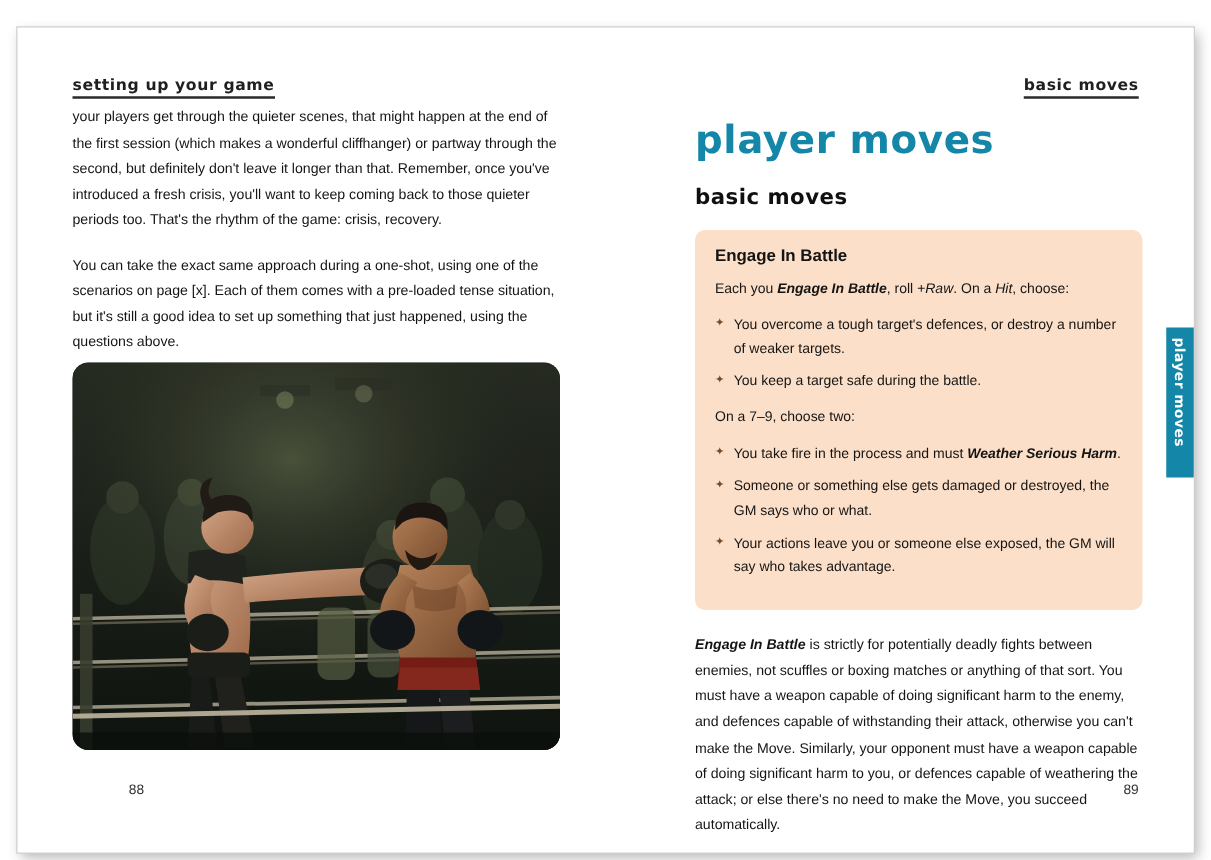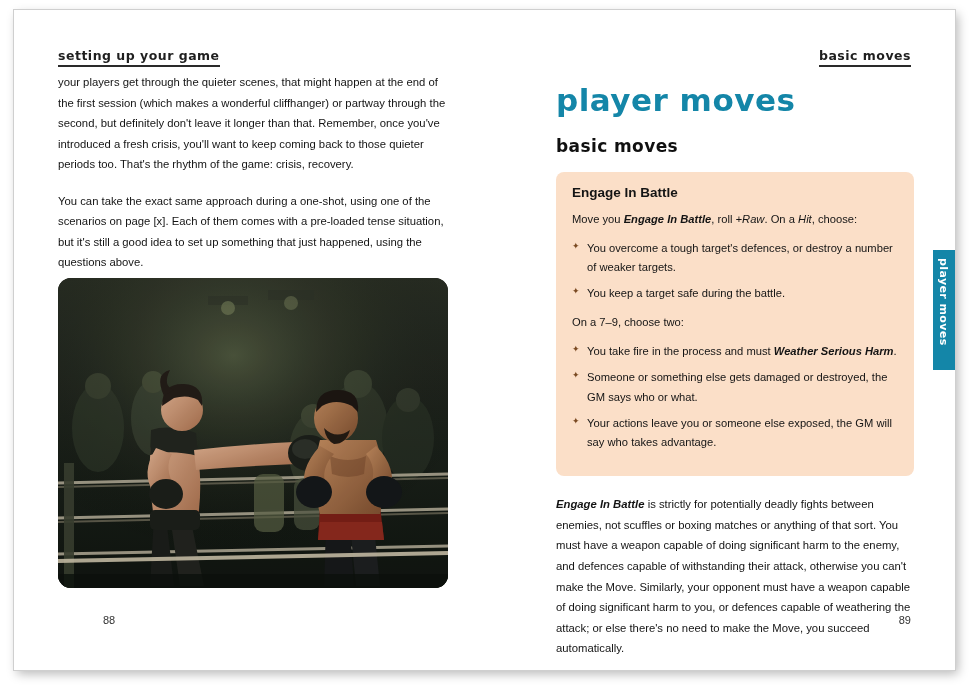--- a/index.html
+++ b/index.html
@@ -9,21 +9,21 @@
   }
   body {
     width: 969px;
     height: 688px;
     font-family: "Liberation Sans", sans-serif;
     overflow: hidden;
   }
   .spread {
     position: absolute;
     left: 14px;
-    top: 10px;
+    top: 22px;
     width: 941px;
     height: 660px;
     background: #ffffff;
     box-shadow: 0 0 0 1px #cfcfcf, 3px 4px 10px rgba(0,0,0,0.28);
     box-sizing: border-box;
   }
   
   .runhead {
     position: absolute;
     top: 38px;
@@ -315,21 +315,21 @@
       <rect width="390" height="310" fill="#000" opacity="0.06"></rect>
     </svg>
   </div>
 
   <div class="page-right">
     <h1 class="title">player moves</h1>
     <h2 class="subtitle">basic moves</h2>
 
     <div class="move-box">
       <h3>Engage In Battle</h3>
-      <p><span>Move you </span><strong class="bi">Engage In Battle</strong><span>, roll </span><em class="ital">+Raw</em><span>. On a </span><em class="ital">Hit</em><span>, choose:</span></p>
+      <p><span>Each you </span><strong class="bi">Engage In Battle</strong><span>, roll </span><em class="ital">+Raw</em><span>. On a </span><em class="ital">Hit</em><span>, choose:</span></p>
 
       <ul class="moves">
         <li>You overcome a tough target's defences, or destroy a number of weaker targets.</li>
         <li>You keep a target safe during the battle.</li>
       </ul>
 
       <p>On a 7–9, choose two:</p>
 
       <ul class="moves">
         <li><span>You take fire in the process and must </span><strong class="bi">Weather Serious Harm</strong><span>.</span></li>

